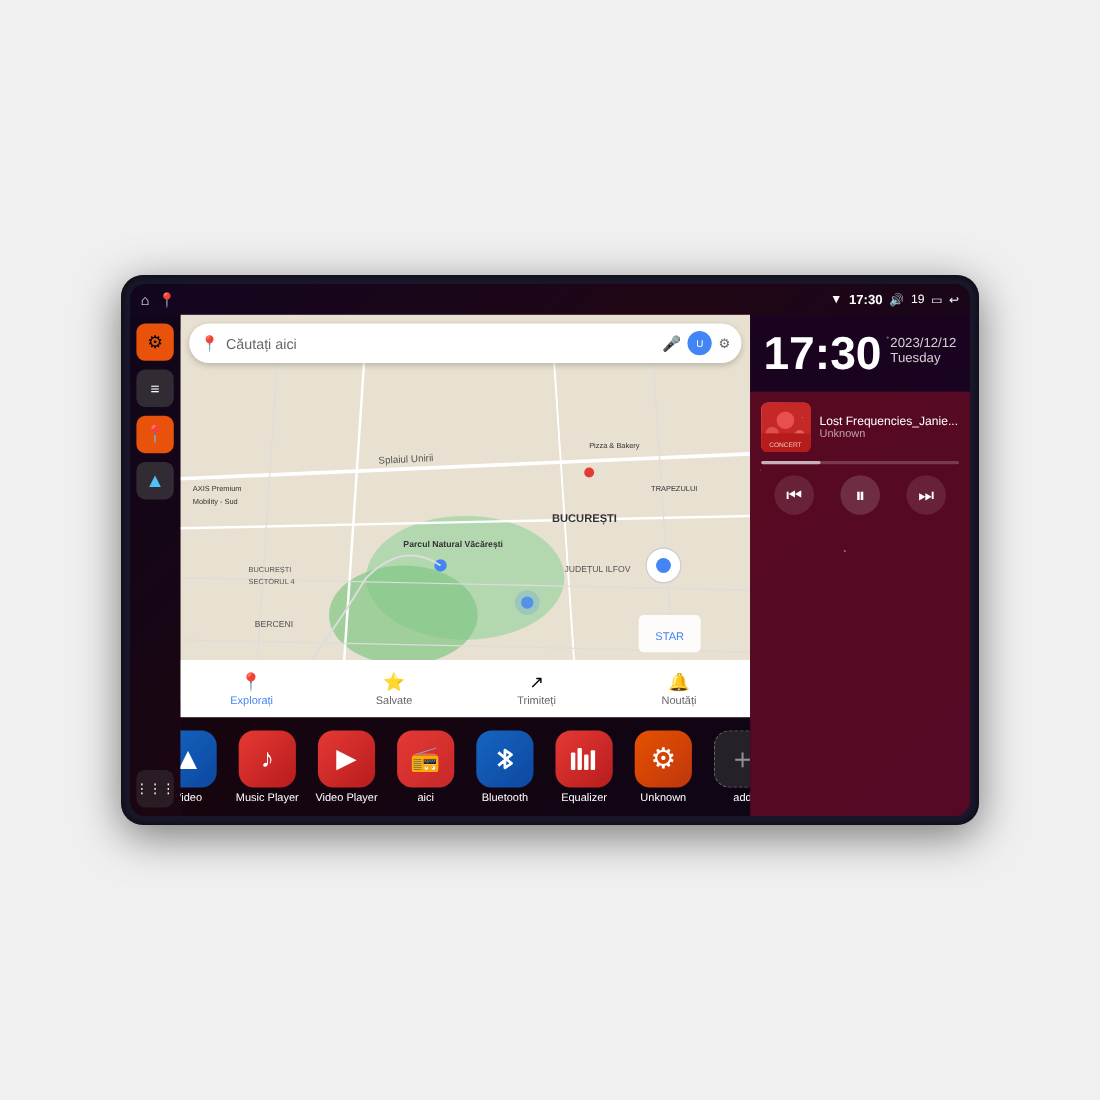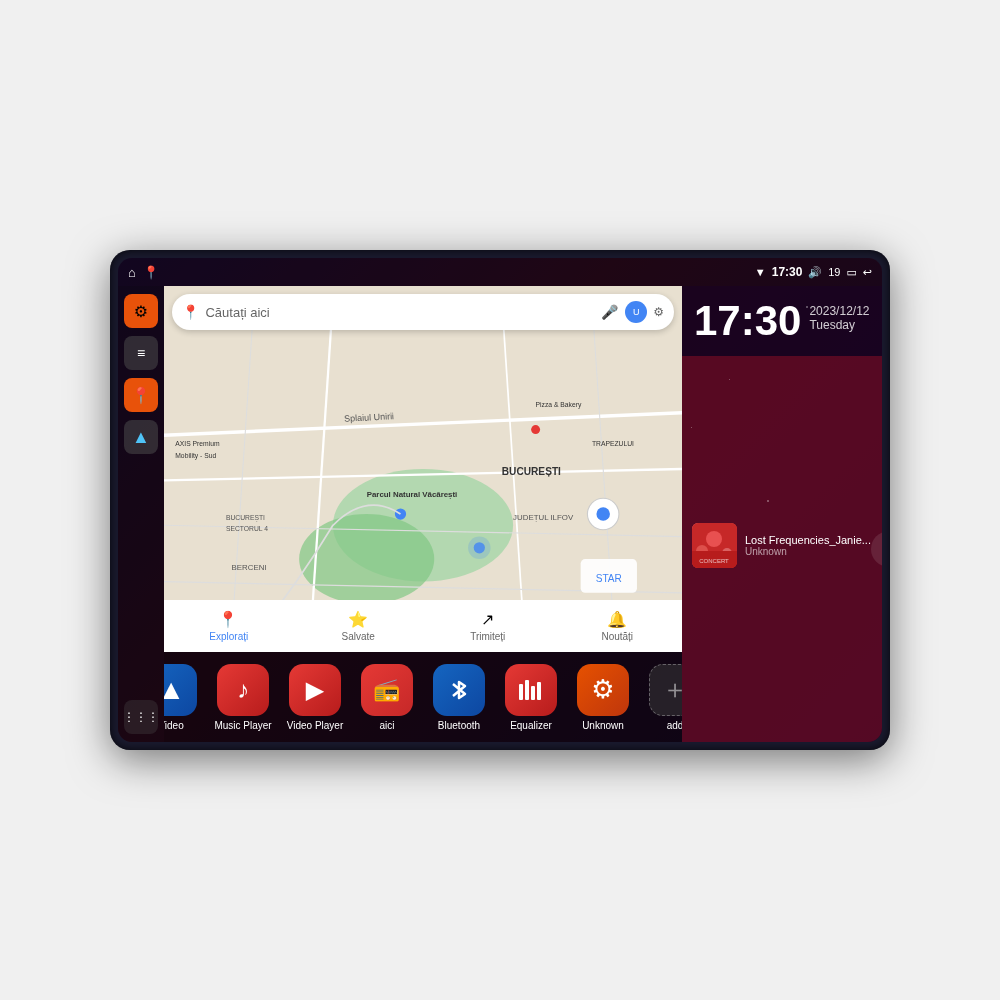--- a/index.html
+++ b/index.html
@@ -243,21 +243,21 @@
 
     .clock-date-text {
       font-size: 12px;
       color: rgba(255,255,255,0.8);
     }
 
     .music-section {
       flex: 1;
       background: rgba(180,20,40,0.4);
       display: flex;
-      flex-direction: row;
+      flex-direction: column;
       padding: 10px;
     }
 
     .music-track-info {
       display: flex;
       align-items: center;
       gap: 8px;
       margin-bottom: 8px;
     }
 

